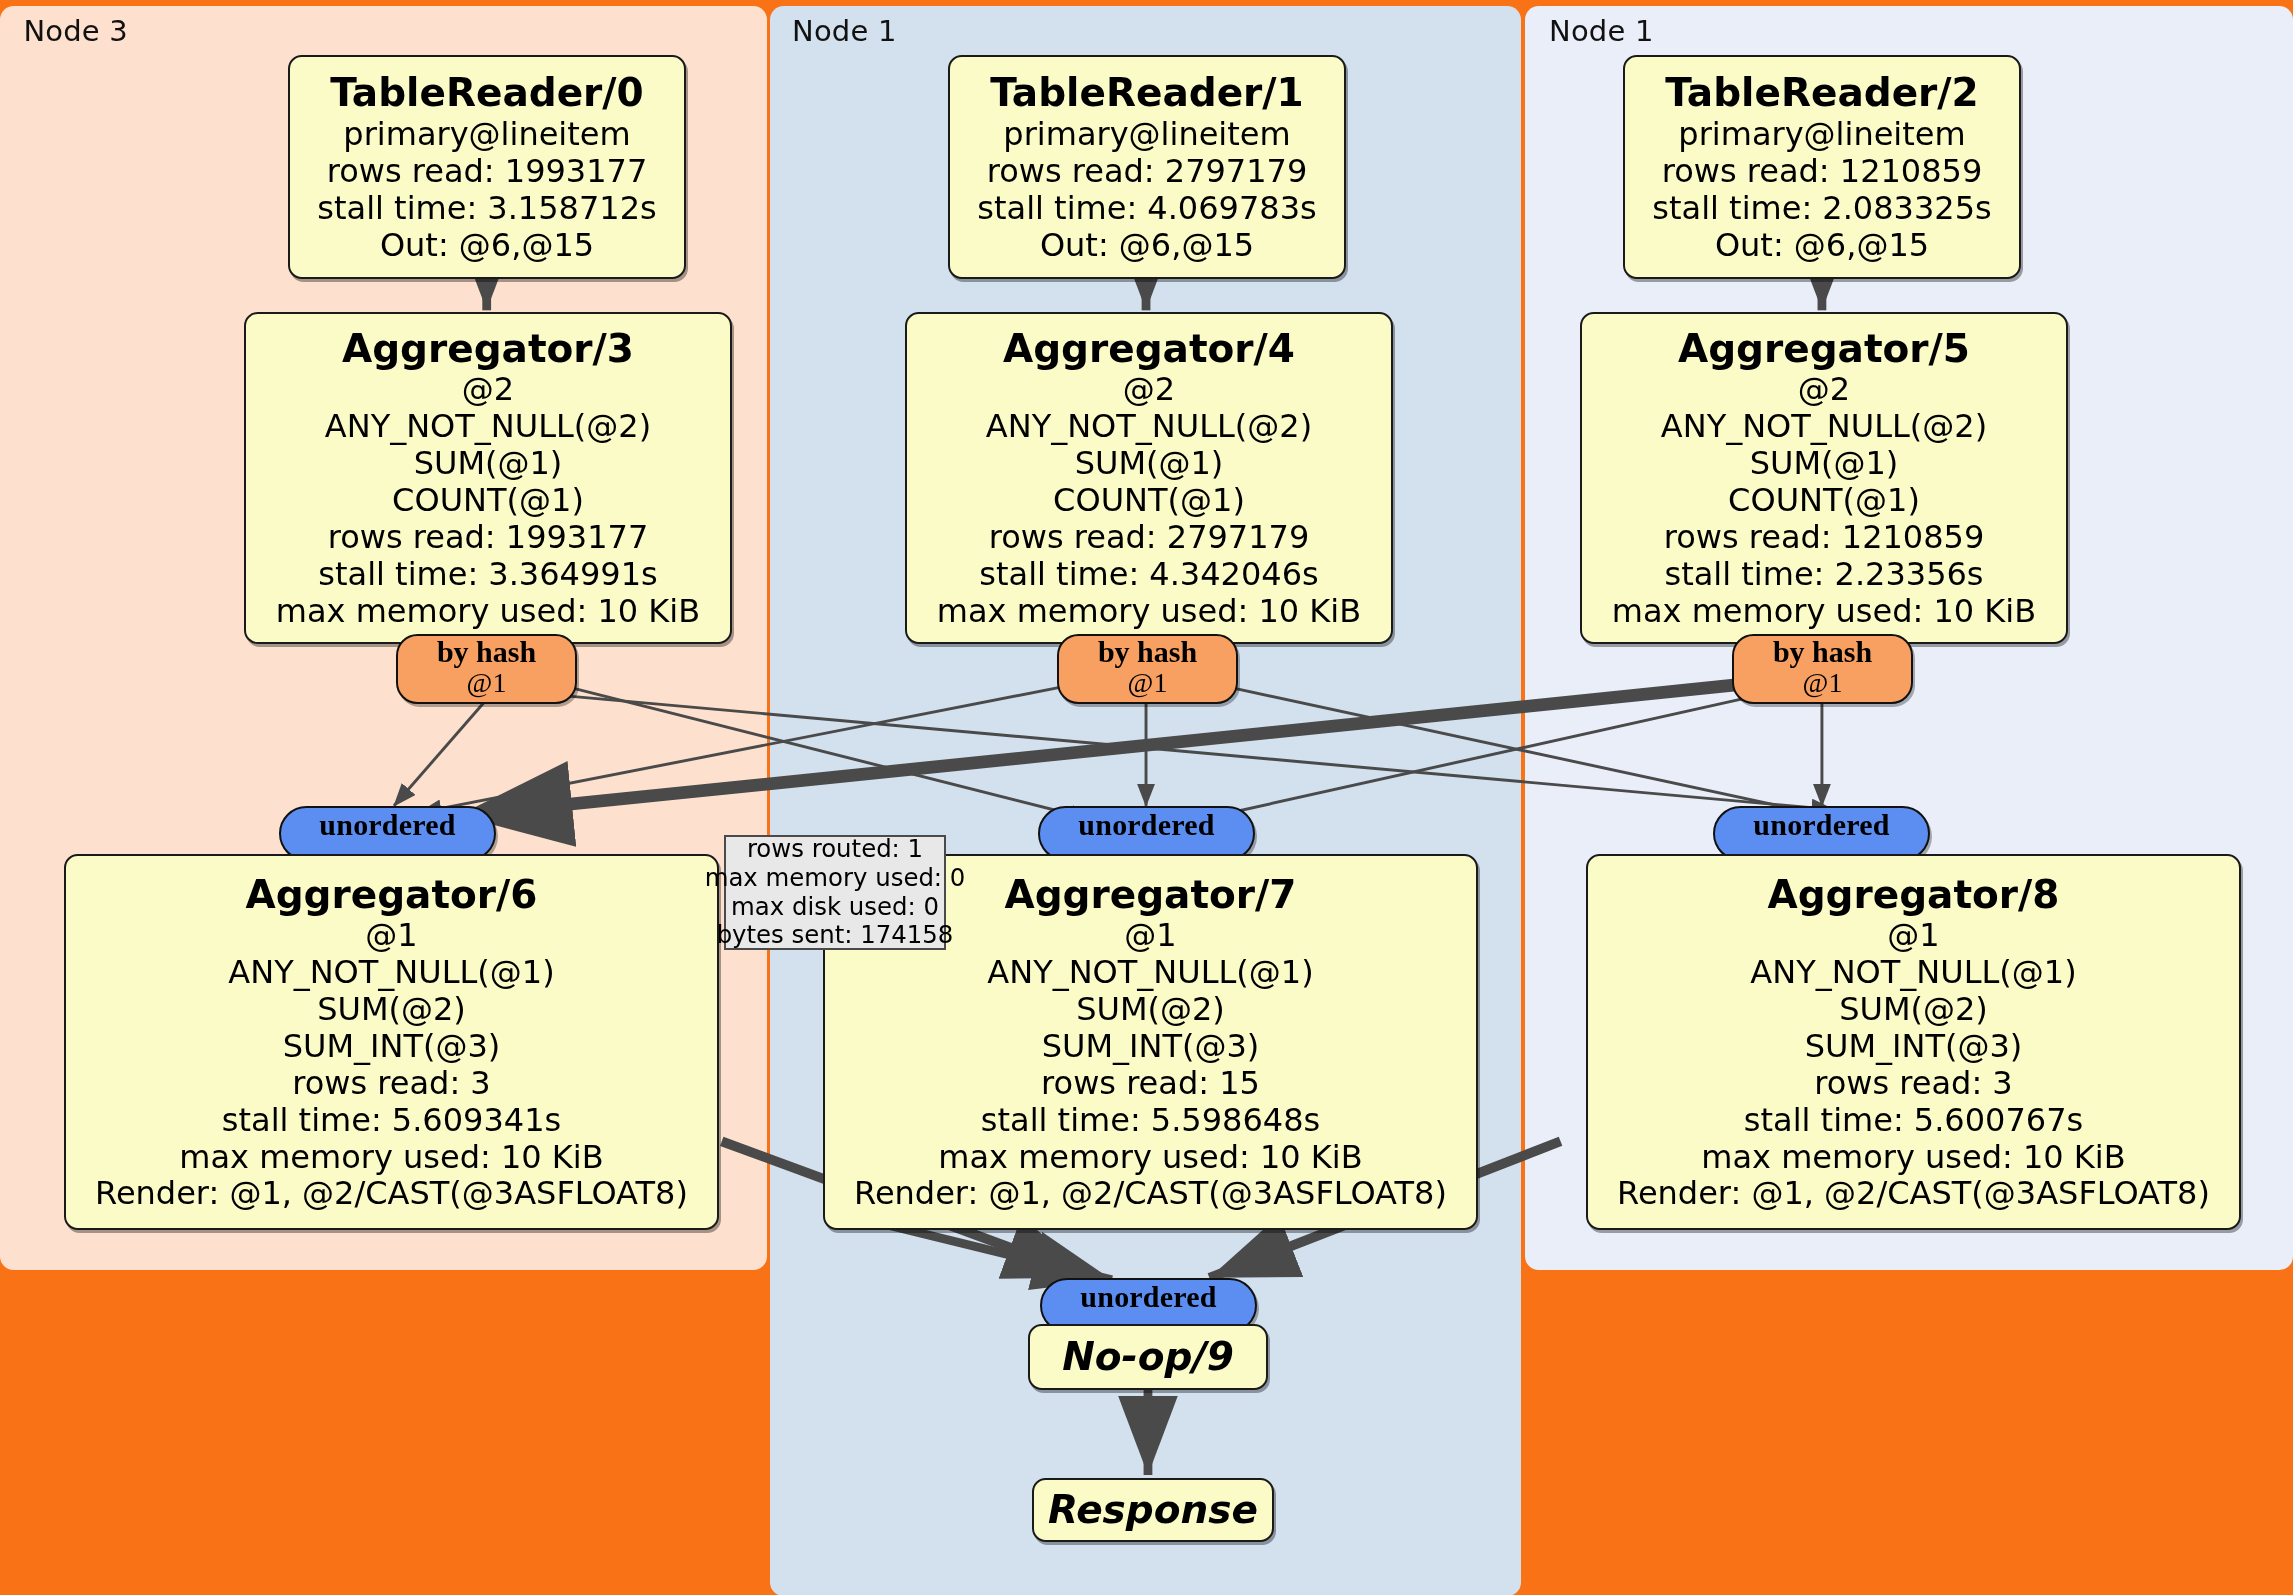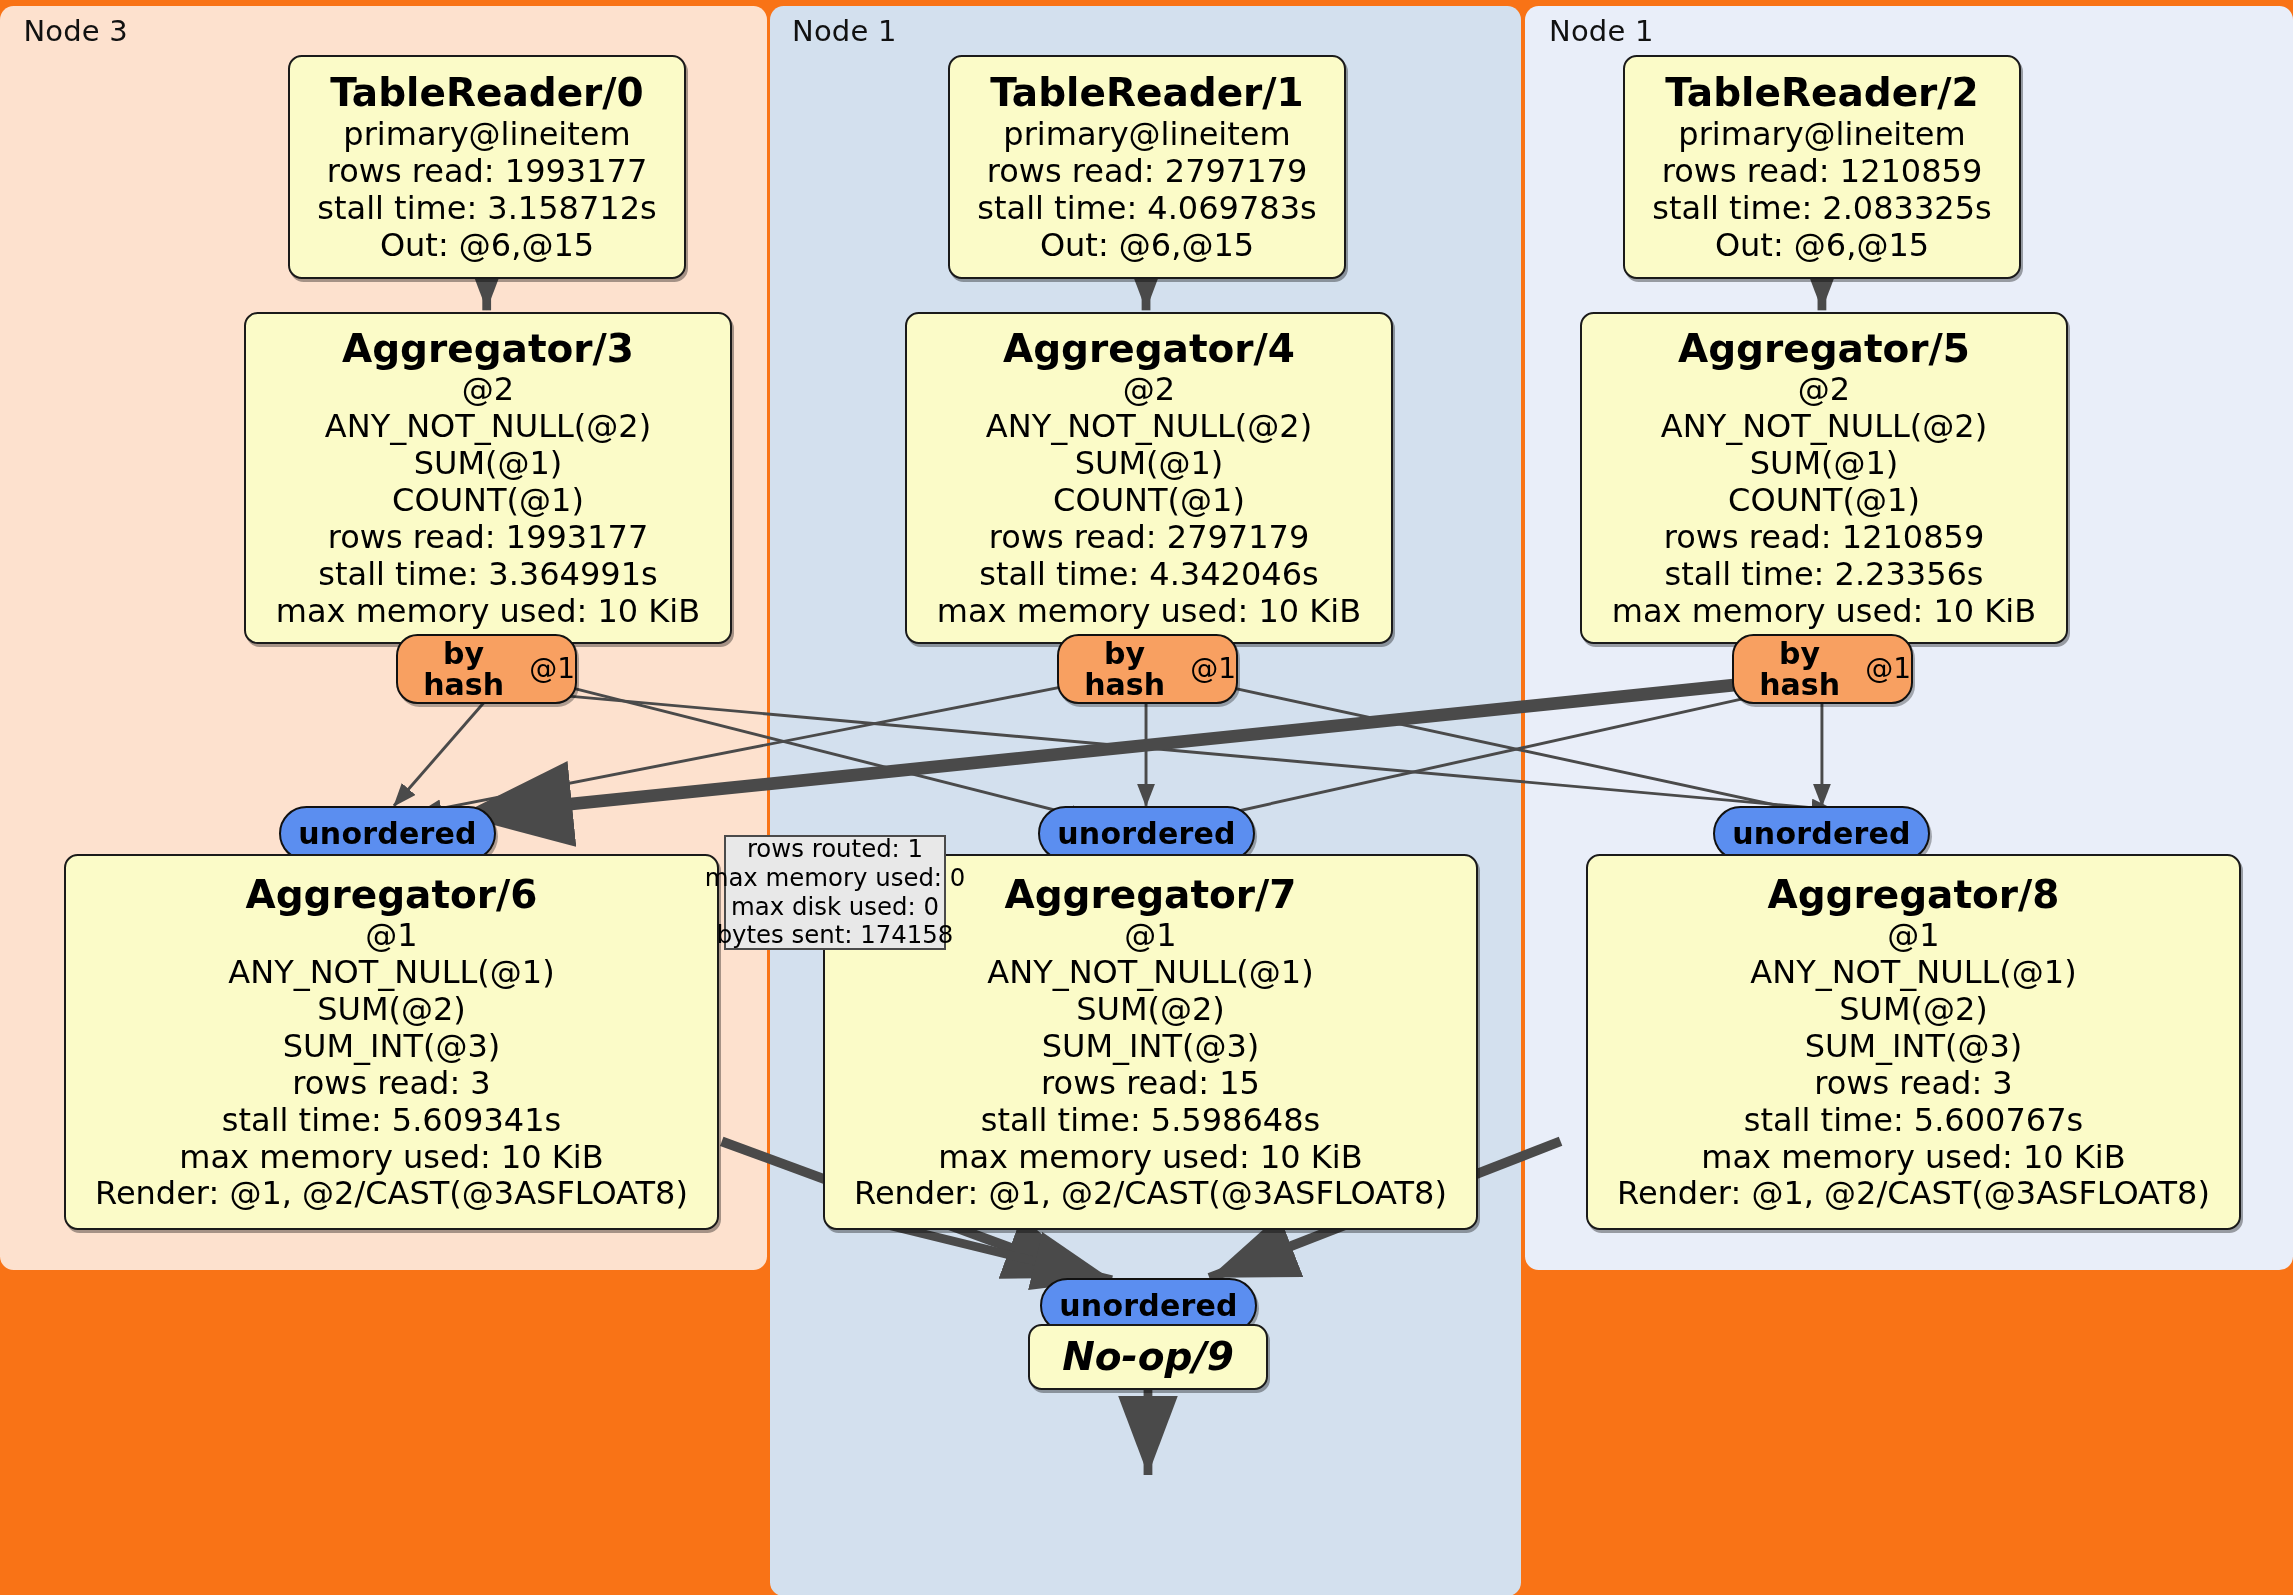--- a/index.html
+++ b/index.html
@@ -13,22 +13,22 @@
 
   .box{position:absolute;background:#fbfbc8;border:2.9px solid #1a1a1a;border-radius:13.7px;
        box-shadow:2px 2.9px 0 rgba(0,0,0,.35);text-align:center;
        display:flex;flex-direction:column;justify-content:center;align-items:center;
        box-sizing:border-box;padding:5.9px 9.8px;}
   .box .title{font-weight:bold;font-size:39px;line-height:1.16;color:#000;}
   .box .line{font-size:32px;line-height:1.155;color:#000;white-space:nowrap;}
   .box.compact .title{font-size:39px;font-style:italic;}
 
   .pill{position:absolute;border:2.9px solid #111;box-sizing:border-box;text-align:center;
-        display:flex;flex-direction:row;justify-content:center;align-items:center;
-        box-shadow:2px 2.9px 0 rgba(0,0,0,.30);}
+        display:flex;flex-direction:column;justify-content:flex-start;align-items:center;
+        box-shadow:2px 2.9px 0 rgba(0,0,0,.30);font-family:Liberation Serif, serif;}
   .pill.hash{background:#f8a061;border-radius:21.5px;}
   .pill.hash .t{font-weight:bold;font-size:30px;line-height:1.05;color:#000;}
   .pill.hash .s{font-size:28px;line-height:1.05;color:#000;}
   .pill.unordered{background:#5b8ef0;border-radius:39px;}
   .pill.unordered .t{font-weight:bold;font-size:30px;color:#000;letter-spacing:0.2px;}
 
   .stats{position:absolute;background:#e8e8e8;border:2px solid #4a4a4a;box-sizing:border-box;
          display:flex;flex-direction:column;justify-content:center;align-items:center;
          padding:3.9px 7.8px;}
   .stats .line{font-size:24.4px;line-height:1.17;color:#000;white-space:nowrap;}
@@ -205,15 +205,18 @@
   </div>
 
   <div class="pill unordered" style="left:1040px;top:1278px;width:217px;height:55px;">
     <div class="t">unordered</div>
   </div>
 
   <div class="box compact" style="left:1028px;top:1324px;width:240px;height:66px;">
     <div class="title">No-op/9</div>
   </div>
 
+  <div class="box compact" style="left:1032px;top:1478px;width:242px;height:64px;">
+    <div class="title">Response</div>
+  </div>
 
 </div>
 
 
 </body></html>

